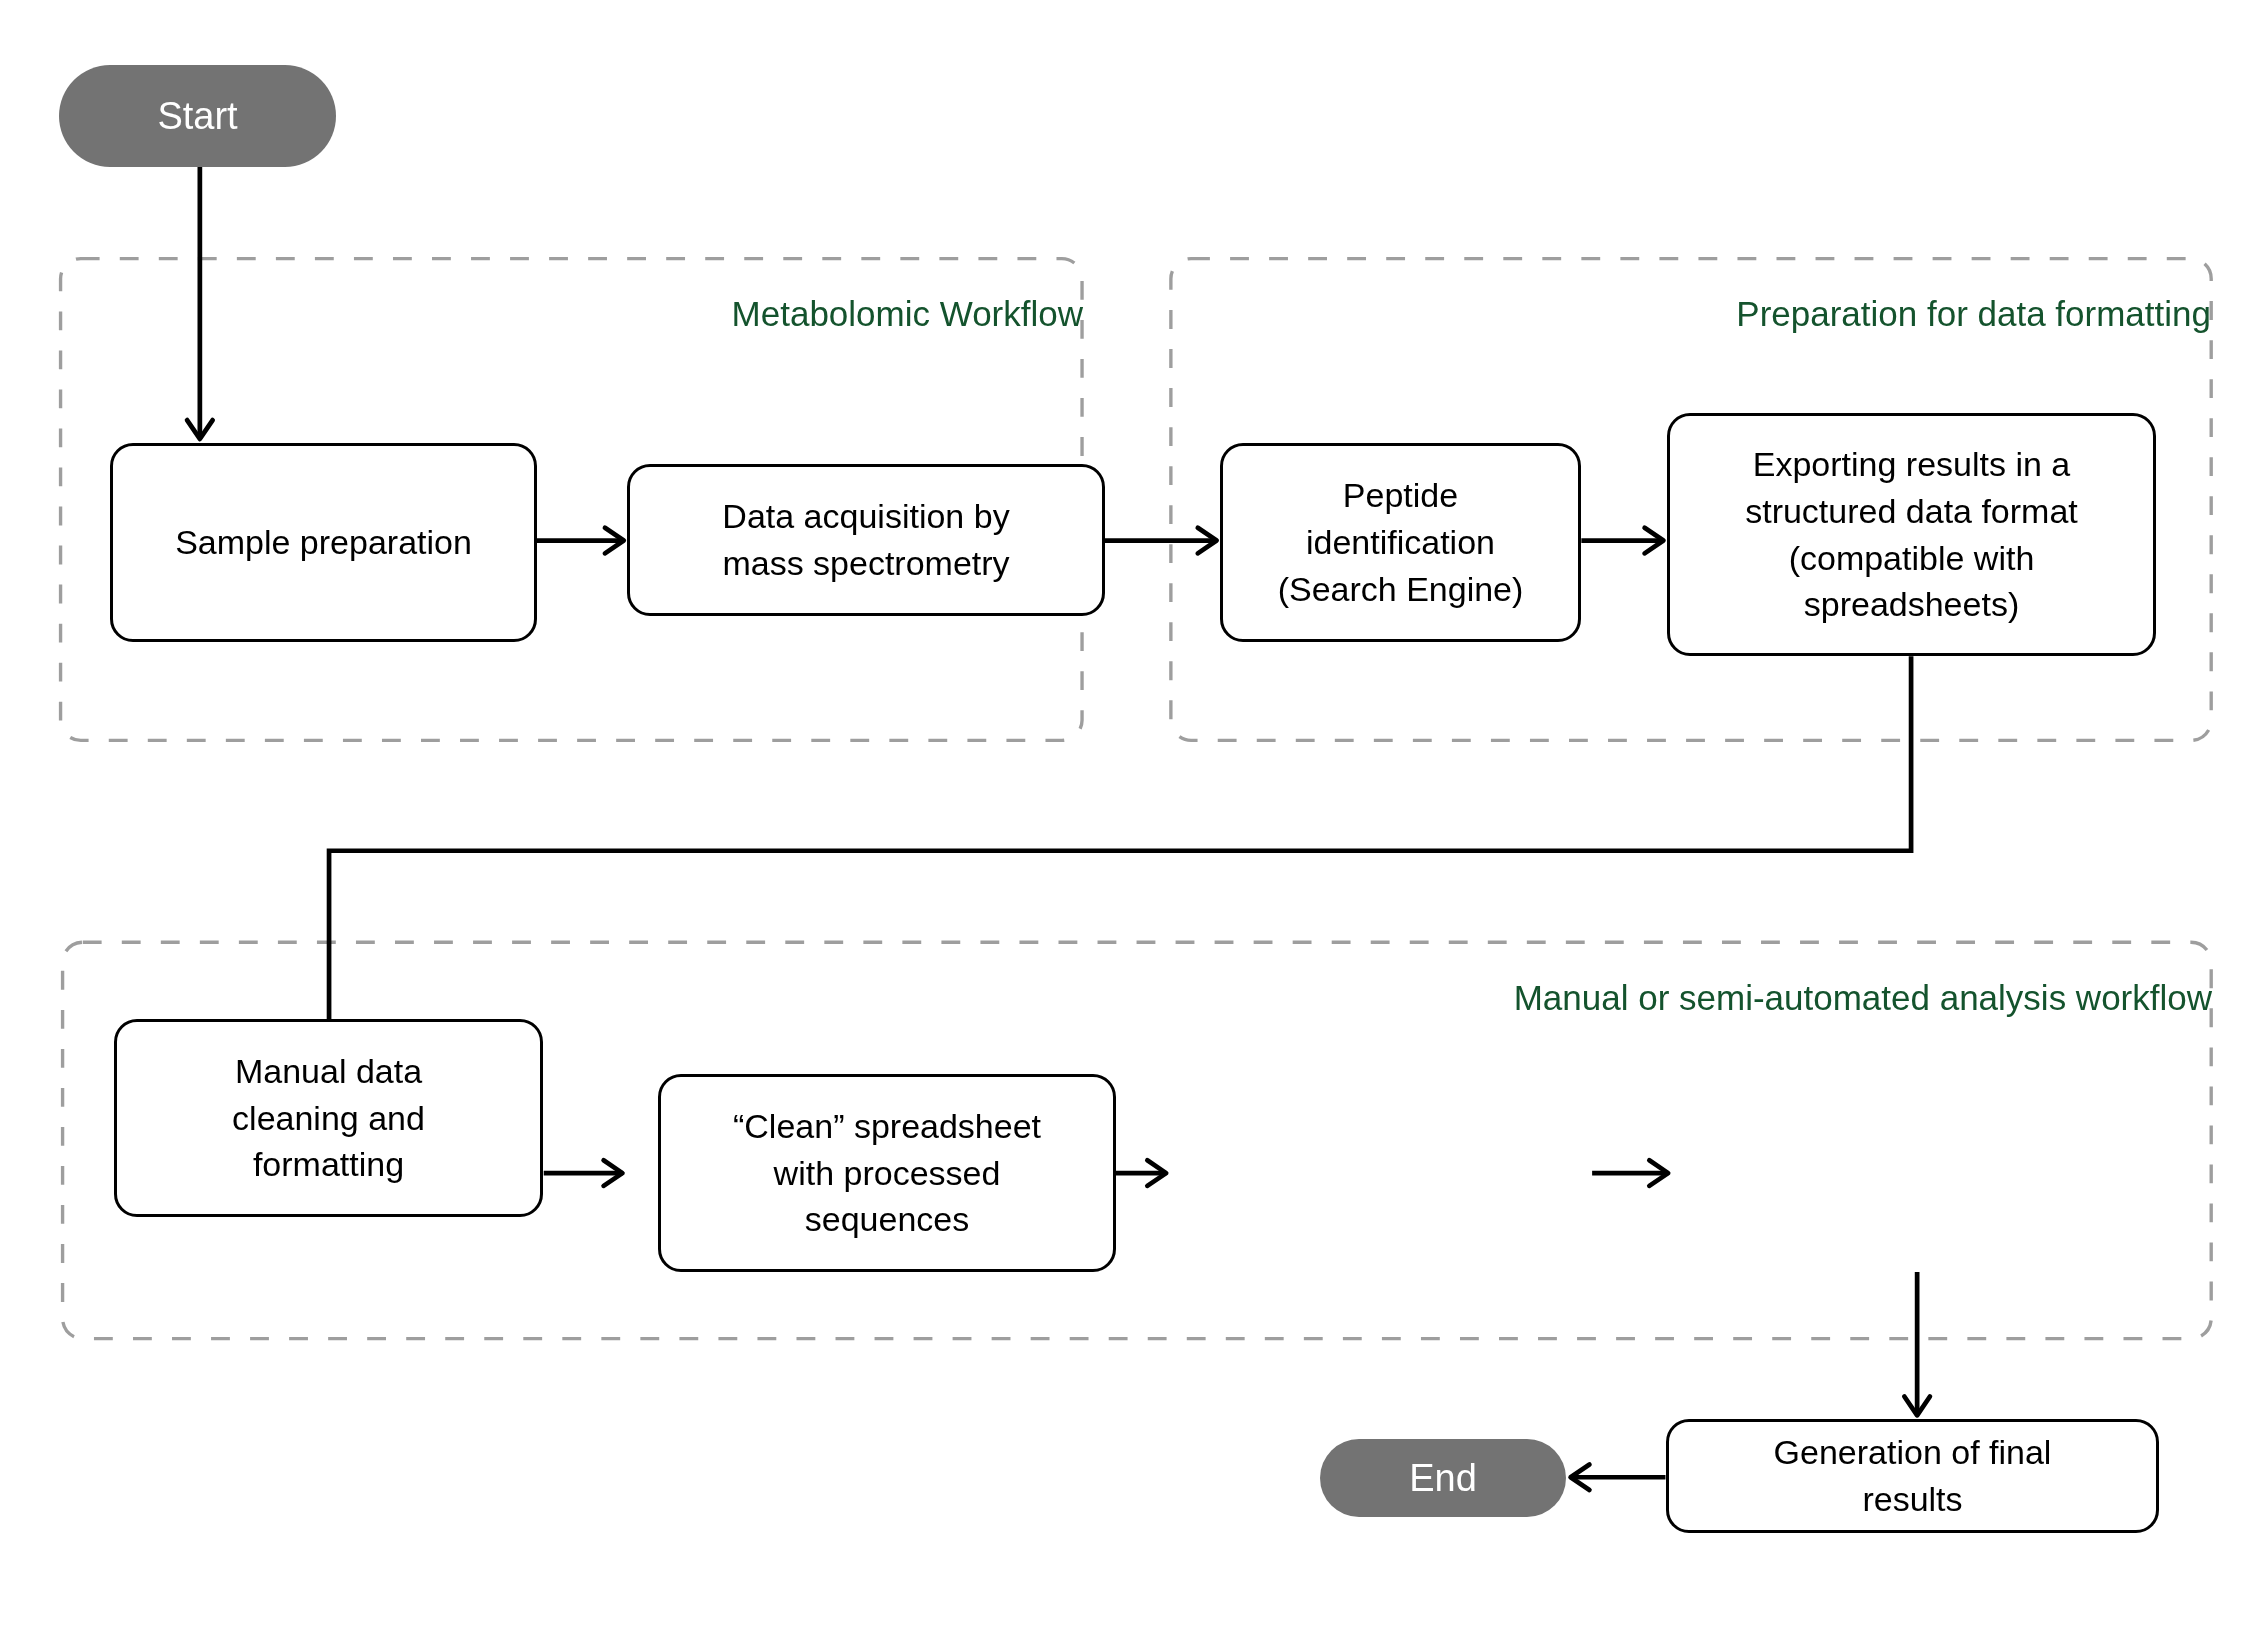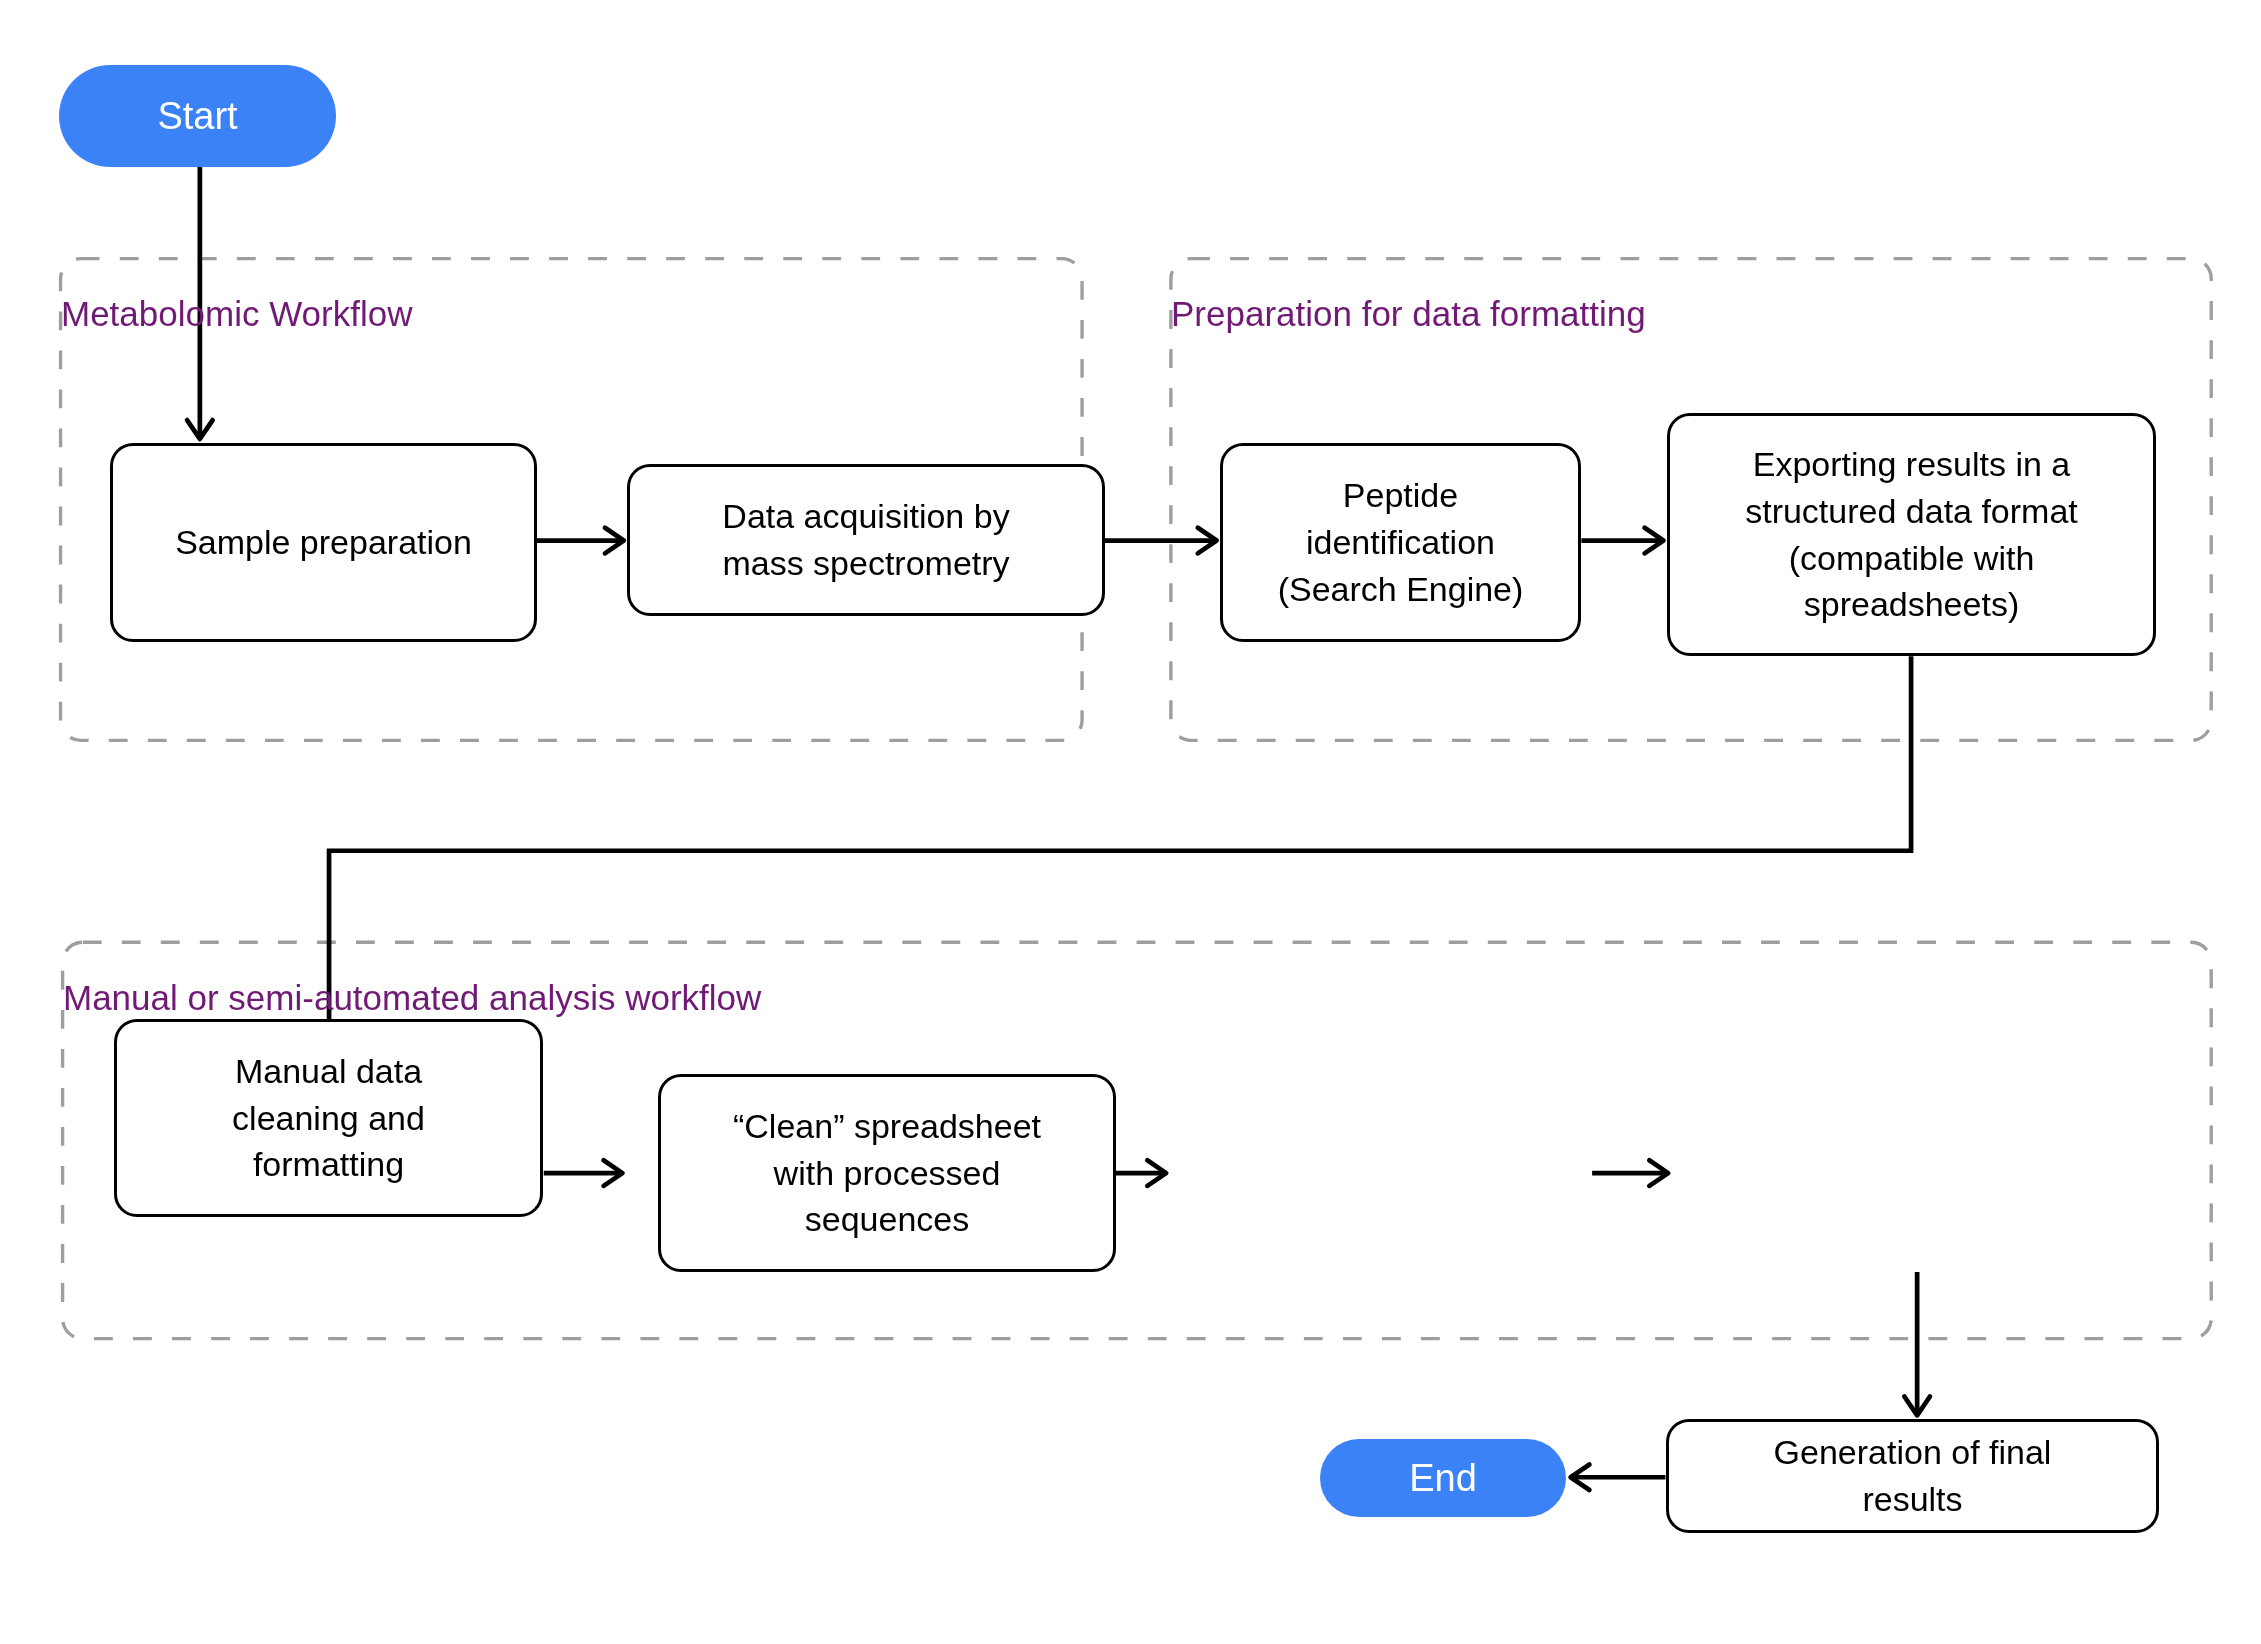--- a/index.html
+++ b/index.html
@@ -18,44 +18,44 @@
   }
   .layer {
     position: absolute;
     left: 0;
     top: 0;
     width: 2261px;
     height: 1645px;
   }
   .group-label {
     position: absolute;
-    text-align: left;
+    text-align: right;
     font-size: 35px;
     line-height: 1.2;
-    color: #701a75;
+    color: #14532d;
     white-space: nowrap;
   }
   .node {
     position: absolute;
     box-sizing: border-box;
     background: #ffffff;
     border: 3.4px solid #000000;
     border-radius: 23px;
     display: flex;
     align-items: center;
     justify-content: center;
     text-align: center;
     font-size: 34px;
     line-height: 1.38;
     white-space: pre-line;
   }
   .terminal {
     position: absolute;
     box-sizing: border-box;
-    background: #3b82f6;
+    background: #737373;
     color: #ffffff;
     display: flex;
     align-items: center;
     justify-content: center;
     text-align: center;
     font-size: 38px;
     line-height: 1;
   }
   .terminal.start { border-radius: 51px; }
   .terminal.end   { border-radius: 40px; }

